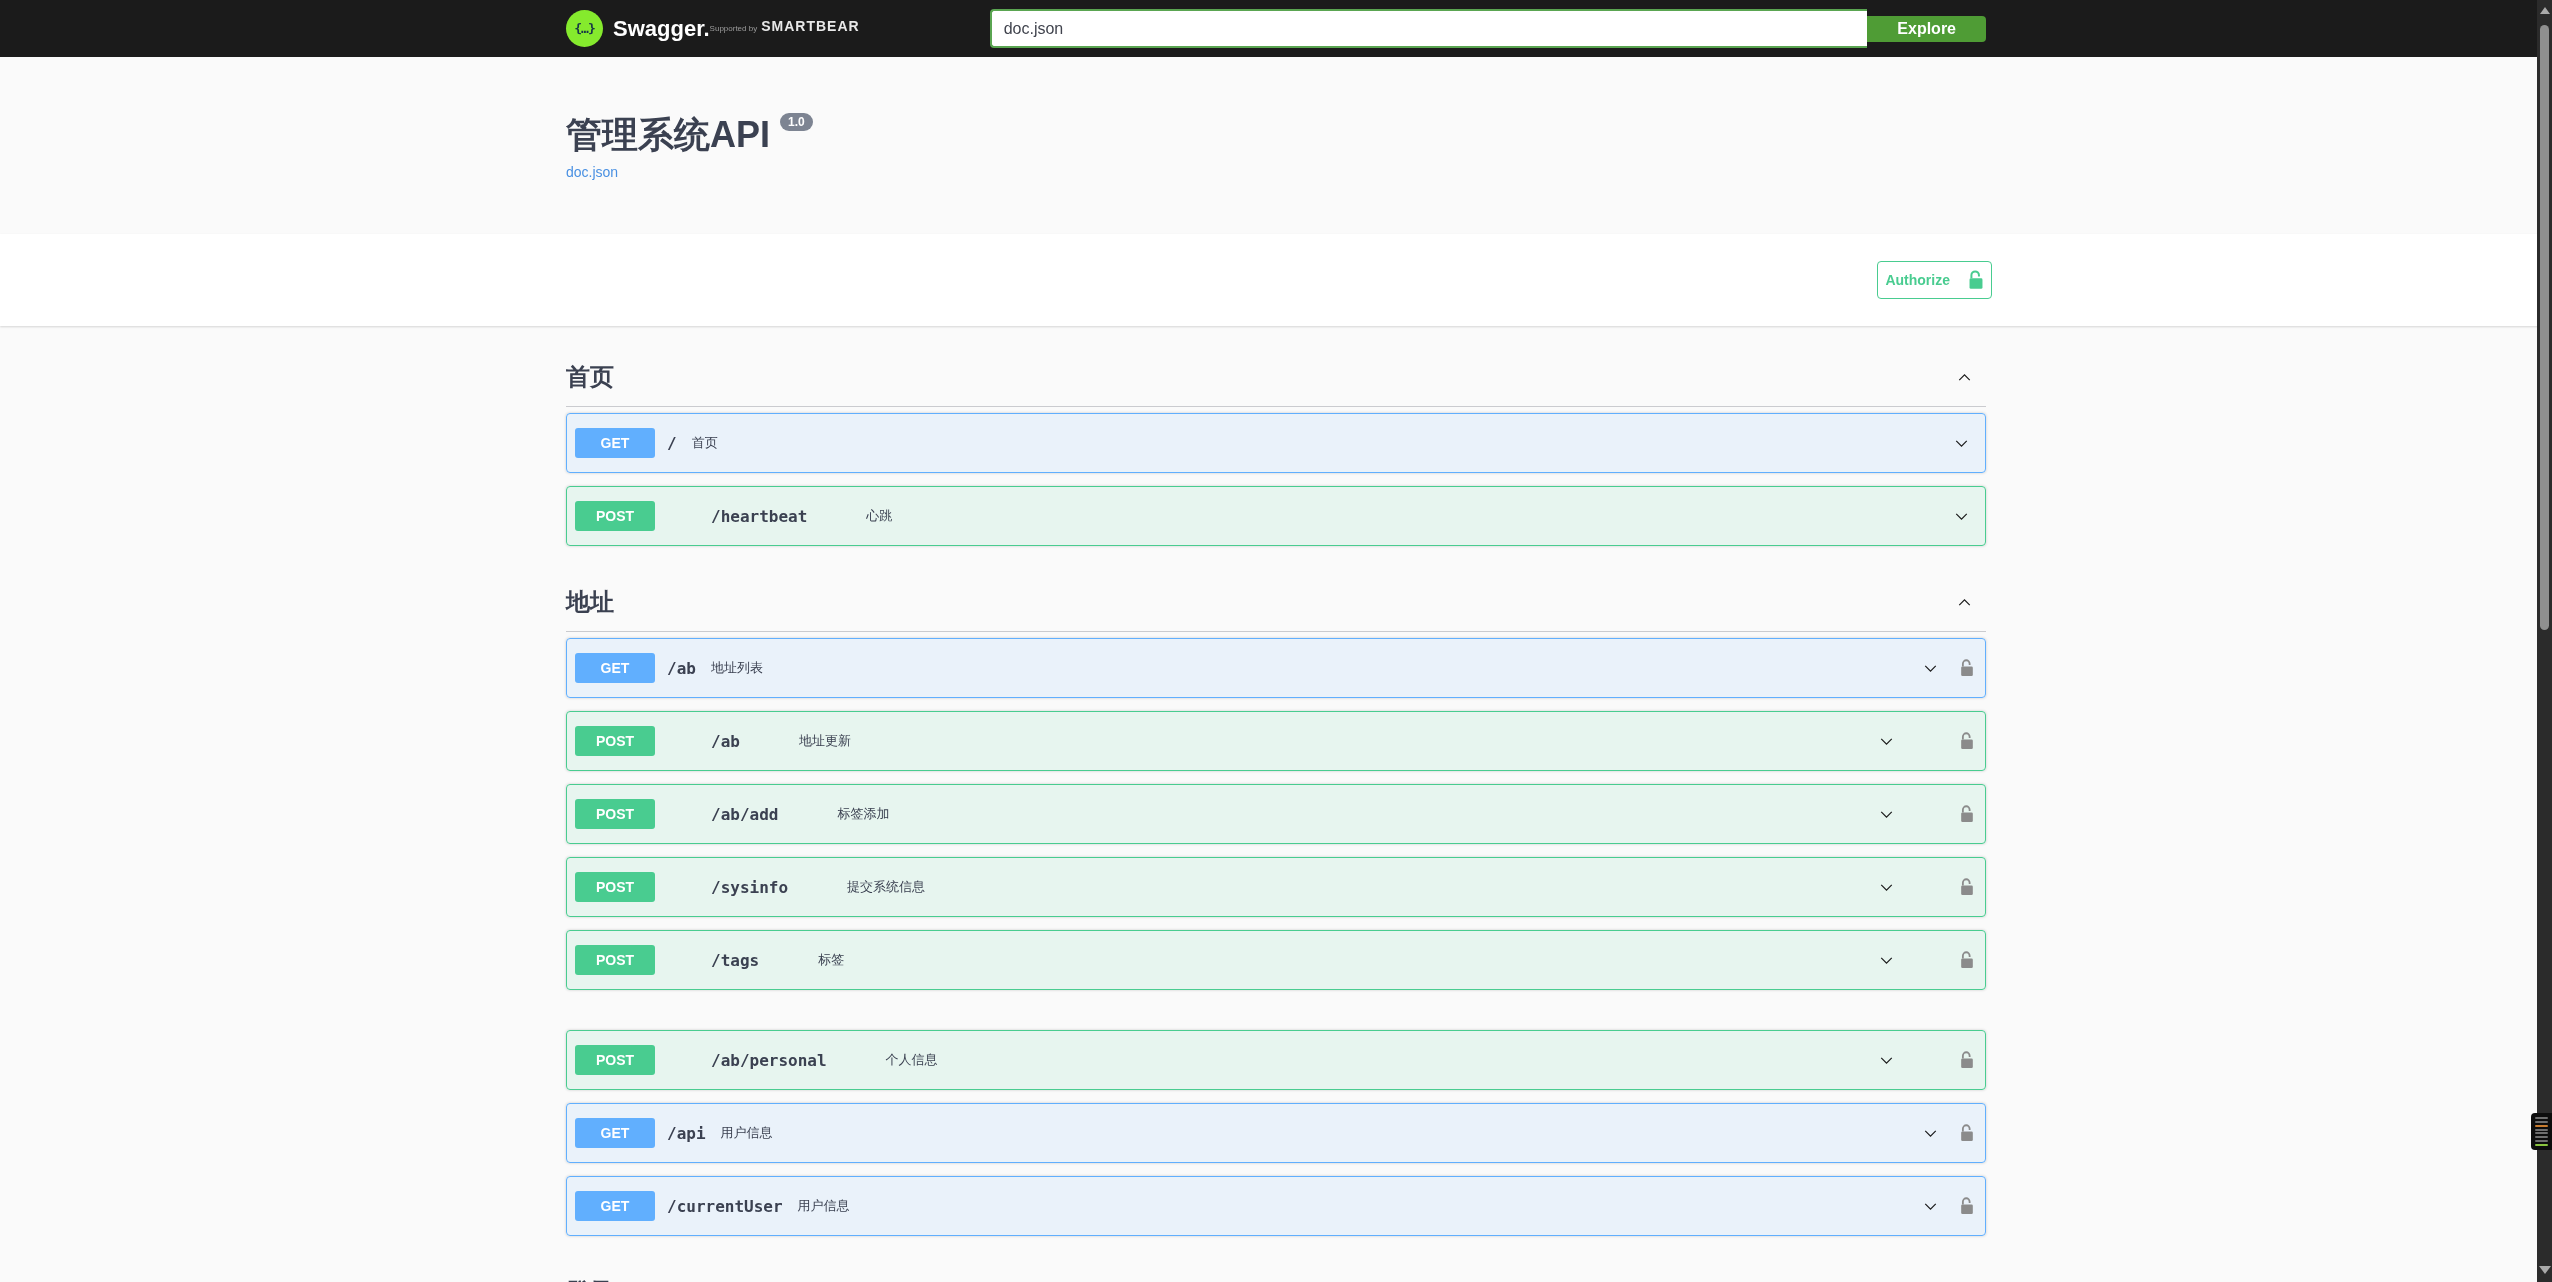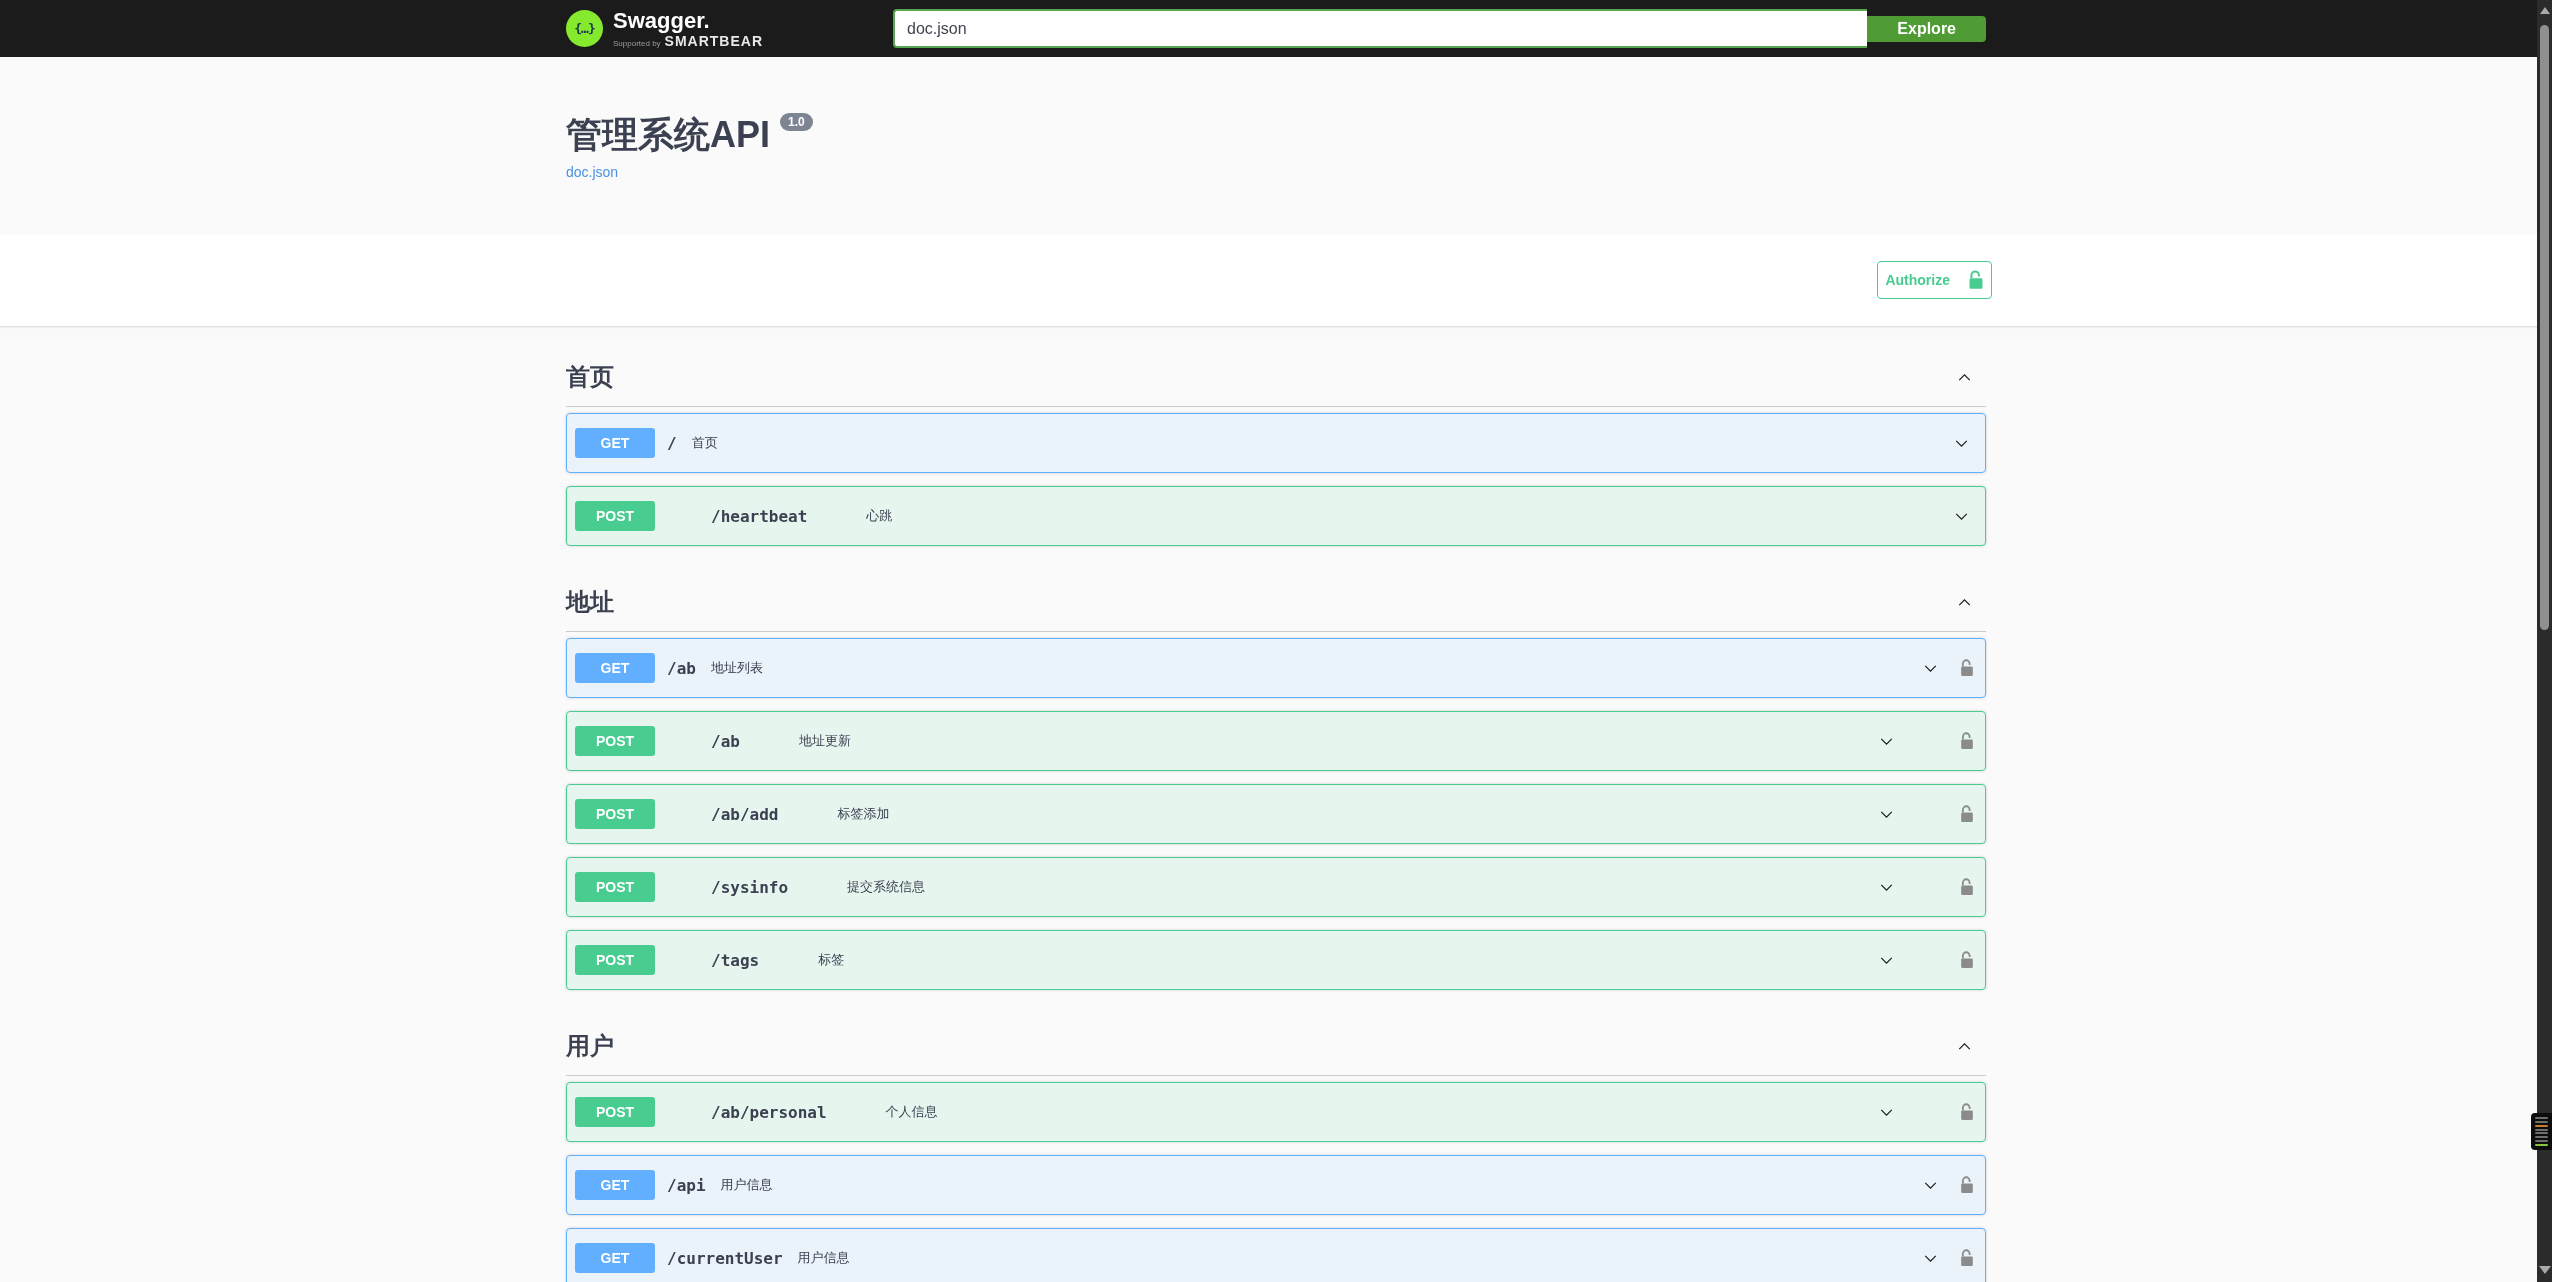--- a/index.html
+++ b/index.html
@@ -16,21 +16,21 @@
   .topbar { height: 57px; background: #1b1b1b; }
   .topbar-inner { display: flex; align-items: center; height: 100%; }
   .logo { display: flex; align-items: center; gap: 10px; cursor: pointer; }
   .logo-circle {
     width: 37px; height: 37px; border-radius: 50%;
     background: #85ea2d; color: #173647;
     display: flex; align-items: center; justify-content: center;
     font-family: "DejaVu Sans Mono", monospace;
     font-weight: bold; font-size: 13px; letter-spacing: -1px;
   }
-  .logo-texts { display: flex; flex-direction: column; line-height: 1.05; }
+  .logo-texts { display: flex; flex-direction: row; line-height: 1.05; }
   .logo-name { color: #ffffff; font-weight: bold; font-size: 22px; }
   .logo-sub { display: flex; gap: 4px; align-items: baseline; margin-top: 2px; }
   .logo-sub-label { color: #9b9b9b; font-size: 8px; }
   .logo-sub-brand { color: #e8e8e8; font-size: 14px; font-weight: bold; letter-spacing: 1px; }
 
   .search-form { flex: 1; display: flex; align-items: center; margin-left: 130px; }
   .search-input {
     flex: 1; height: 39px;
     border: 2px solid #5aa551; border-right: none;
     border-radius: 4px 0 0 4px;
@@ -319,28 +319,20 @@
     <span class="row-lock">
       <svg width="14" height="18" viewBox="0 0 13 17">
         <path d="M2.6 7 V4.4 a3.2 3.2 0 0 1 6.4 0 V5.6" fill="none" stroke="#8b8b8b" stroke-width="1.7"></path>
         <rect x="1" y="7" width="11" height="9" rx="1.2" fill="#8b8b8b"></rect>
       </svg>
     </span>
   </div>
       </div>
   </section>
     <section class="op-section">
-    <div class="section-header">
-      <h3 class="section-title">用户</h3>
-      <span style="display:flex">
-        <svg width="15" height="15" viewBox="0 0 20 20">
-          <path d="M3 13.5 L10 6.5 L17 13.5" fill="none" stroke="#1b1b1b" stroke-width="1.6"></path>
-        </svg>
-      </span>
-    </div>
     <div class="op-rows">
         <div class="op-row post">
     <span class="method-badge">POST</span>
     <span class="op-path">/ab/personal</span>
     <span class="op-desc">个人信息</span>
     <span class="op-spacer"></span>
     <span class="row-chevron">
       <svg width="15" height="15" viewBox="0 0 20 20">
         <path d="M3 6.5 L10 13.5 L17 6.5" fill="none" stroke="#1b1b1b" stroke-width="1.6"></path>
       </svg>

